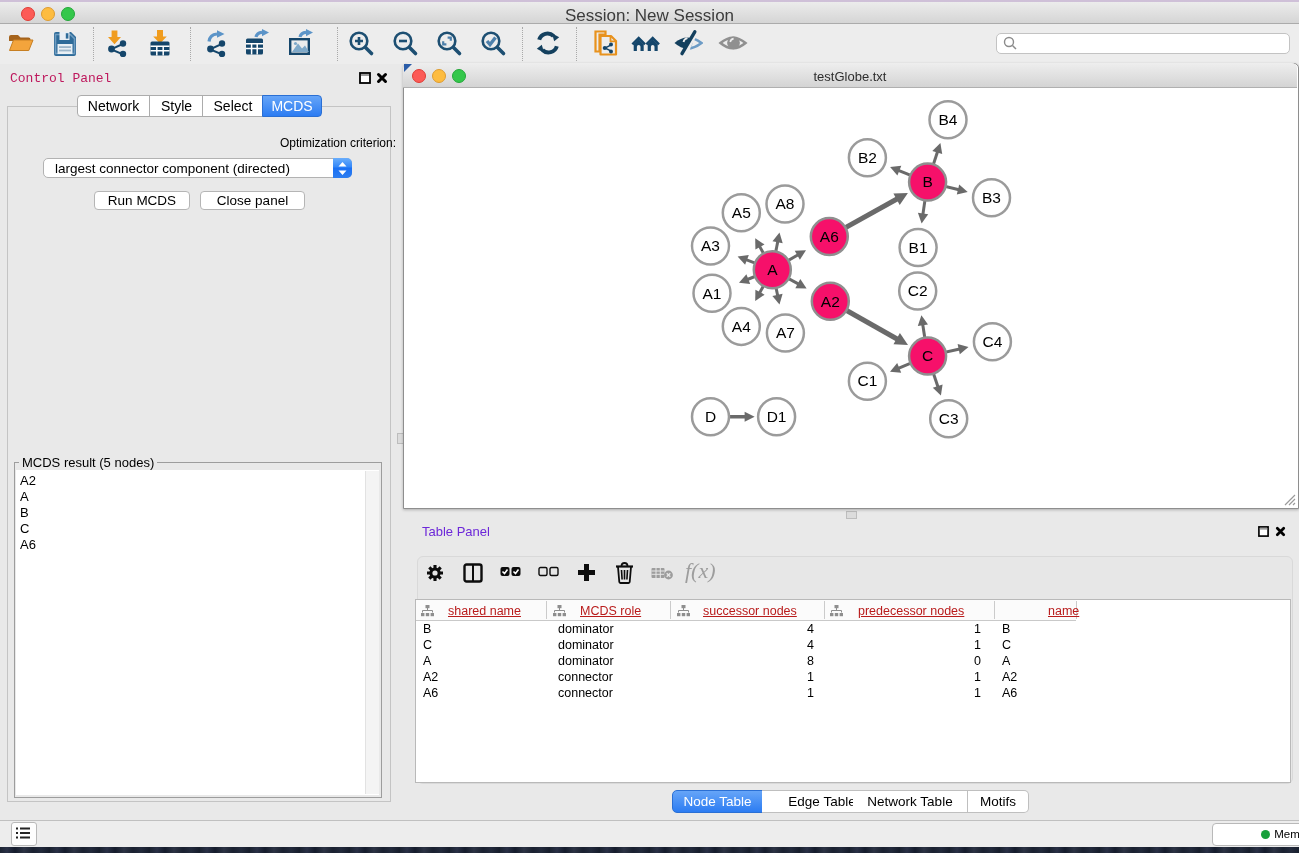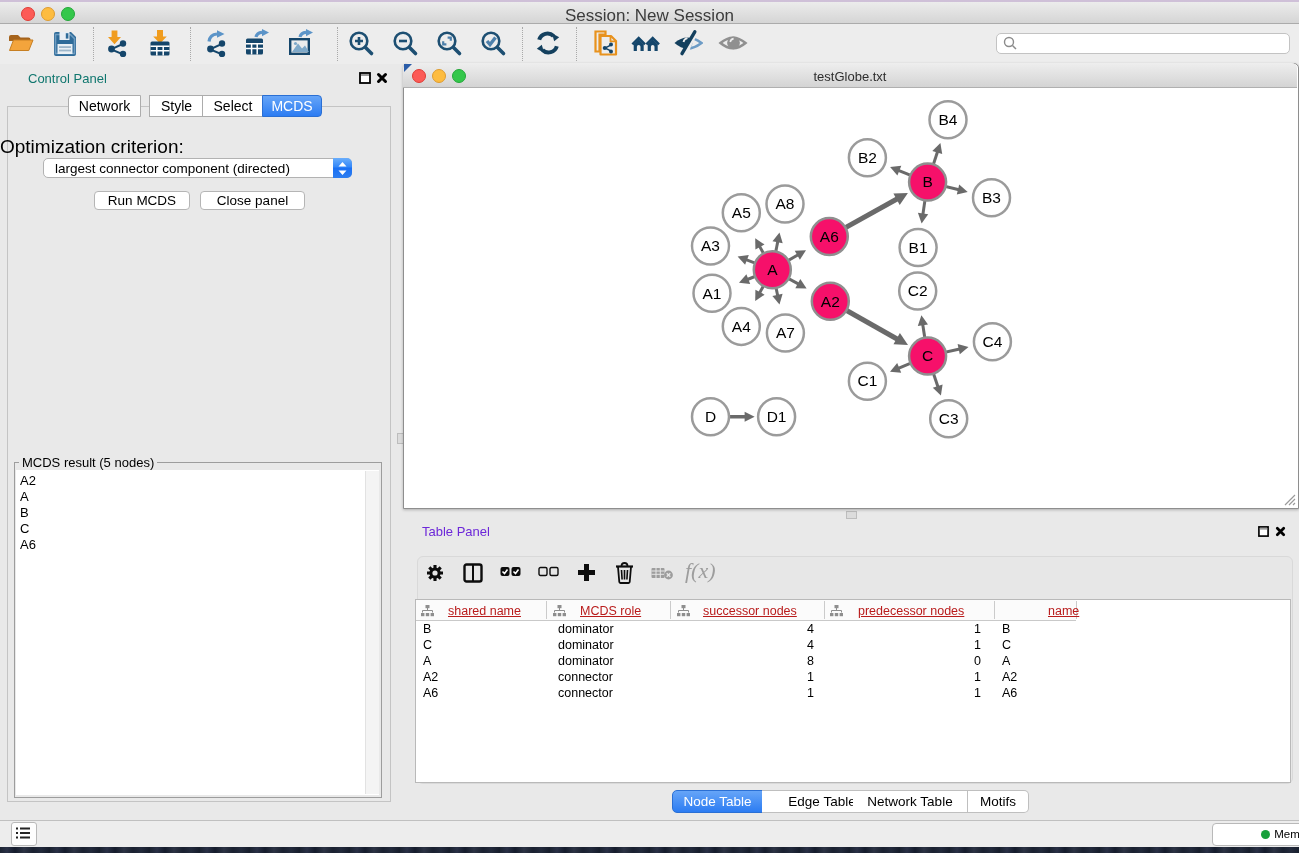--- a/index.html
+++ b/index.html
@@ -11,25 +11,25 @@
   background:linear-gradient(#ececec,#d5d5d5);border-bottom:1px solid #ababab;}
 #titletext{left:0;top:6px;width:1299px;text-align:center;font-size:17px;color:#3c3c3c;}
 .light{width:12px;height:12px;border-radius:50%;top:7px;}
 
 #toolbar{left:0;top:24px;width:1299px;height:40px;background:#ededed;}
 .tsep{top:27px;width:0;height:34px;border-left:1px dotted #a9a9a9;}
 .ticon{top:29px;}
 #searchbox{left:996px;top:33px;width:292px;height:19px;background:#fff;
   border:1px solid #c3c3c3;border-radius:5px;}
 
-#cphead{left:28px;top:71px;font-size:13px;color:#0f766e;}
+#cphead{left:10px;top:71px;font-size:13px;color:#be185d;font-family:Liberation Mono, monospace;}
 #cpbody{left:7px;top:106px;width:382px;height:694px;border:1px solid #c4c4c4;background:#e9e9e9;}
 .cptab{top:95px;height:20px;border:1px solid #acacac;background:#fff;font-size:14px;
   color:#000;text-align:center;line-height:20px;}
-#optlabel{left:0;top:136px;width:396px;text-align:left;font-size:19px;color:#000;}
+#optlabel{left:0;top:136px;width:396px;text-align:right;font-size:12px;color:#000;}
 #dropdown{left:43px;top:158px;width:307px;height:18px;background:#fff;border:1px solid #b2b2b2;border-radius:5px;}
 #dropcap{left:333px;top:158px;width:19px;height:20px;border-radius:0 5px 5px 0;
   background:linear-gradient(#6aaefc 0%,#3387f8 45%,#1a70f4 50%,#2e7ef0 100%);}
 .btn{top:191px;height:17px;background:#fff;border:1px solid #b5b5b5;border-radius:4px;
   font-size:13.5px;text-align:center;line-height:17px;color:#000;}
 #groupbox{left:14px;top:462px;width:366px;height:334px;border:1px solid #9d9d9d;}
 #grouplabel{left:19px;top:455px;background:#e9e9e9;padding:0 3px;font-size:13px;color:#000;}
 #cplist{left:16px;top:470px;width:363px;height:325px;background:#fff;font-size:13px;padding-top:3px;box-sizing:border-box;}
 #cplist div{padding-left:4px;height:16px;line-height:16px;}
 #cpscroll{left:365px;top:471px;width:13px;height:323px;background:#f4f4f4;border-left:1px solid #e2e2e2;}
@@ -228,21 +228,21 @@
 
 <div class="abs" id="cphead">Control Panel</div>
 <svg class="abs" style="left:359px;top:72px;" width="12" height="12" viewBox="0 0 12 12">
 <rect x="1" y="1" width="10" height="10" fill="#fff" stroke="#000" stroke-width="1.8"></rect>
 <path d="M2,2 h8 v2 h-8 z" fill="#9a9a9a"></path>
   </svg>
 <svg class="abs" style="left:376px;top:72px;" width="12" height="12" viewBox="0 0 12 12">
 <path stroke="#000" stroke-width="3" stroke-linecap="round" d="M2.5,2.5 L9.5,9.5 M9.5,2.5 L2.5,9.5"></path>
   </svg>
 <div class="abs" id="cpbody"></div>
-<div class="abs cptab" style="left:68px;width:71px;border-radius:4px 0 0 4px;">Network</div>
+<div class="abs cptab" style="left:77px;width:71px;border-radius:4px 0 0 4px;">Network</div>
 <div class="abs cptab" style="left:149px;width:53px;">Style</div>
 <div class="abs cptab" style="left:202px;width:60px;">Select</div>
 <div class="abs cptab" style="left:262px;width:58px;border-radius:0 4px 4px 0;border-color:#2a6fd4;background:linear-gradient(#66a5f8,#2c7cf2);color:#fff;">MCDS</div>
 <div class="abs" id="optlabel">Optimization criterion:</div>
 <div class="abs" id="dropdown"></div>
 <div class="abs" style="left:55px;top:161px;font-size:13.5px;color:#000;">largest connector component (directed)</div>
 <div class="abs" id="dropcap"></div>
 <svg class="abs" style="left:336px;top:161px;" width="13" height="15" viewBox="0 0 13 15">
 <path fill="#fff" d="M6.5,1 L10.5,5.5 h-8 z M6.5,14 L2.5,9.5 h8 z"></path>
   </svg>

